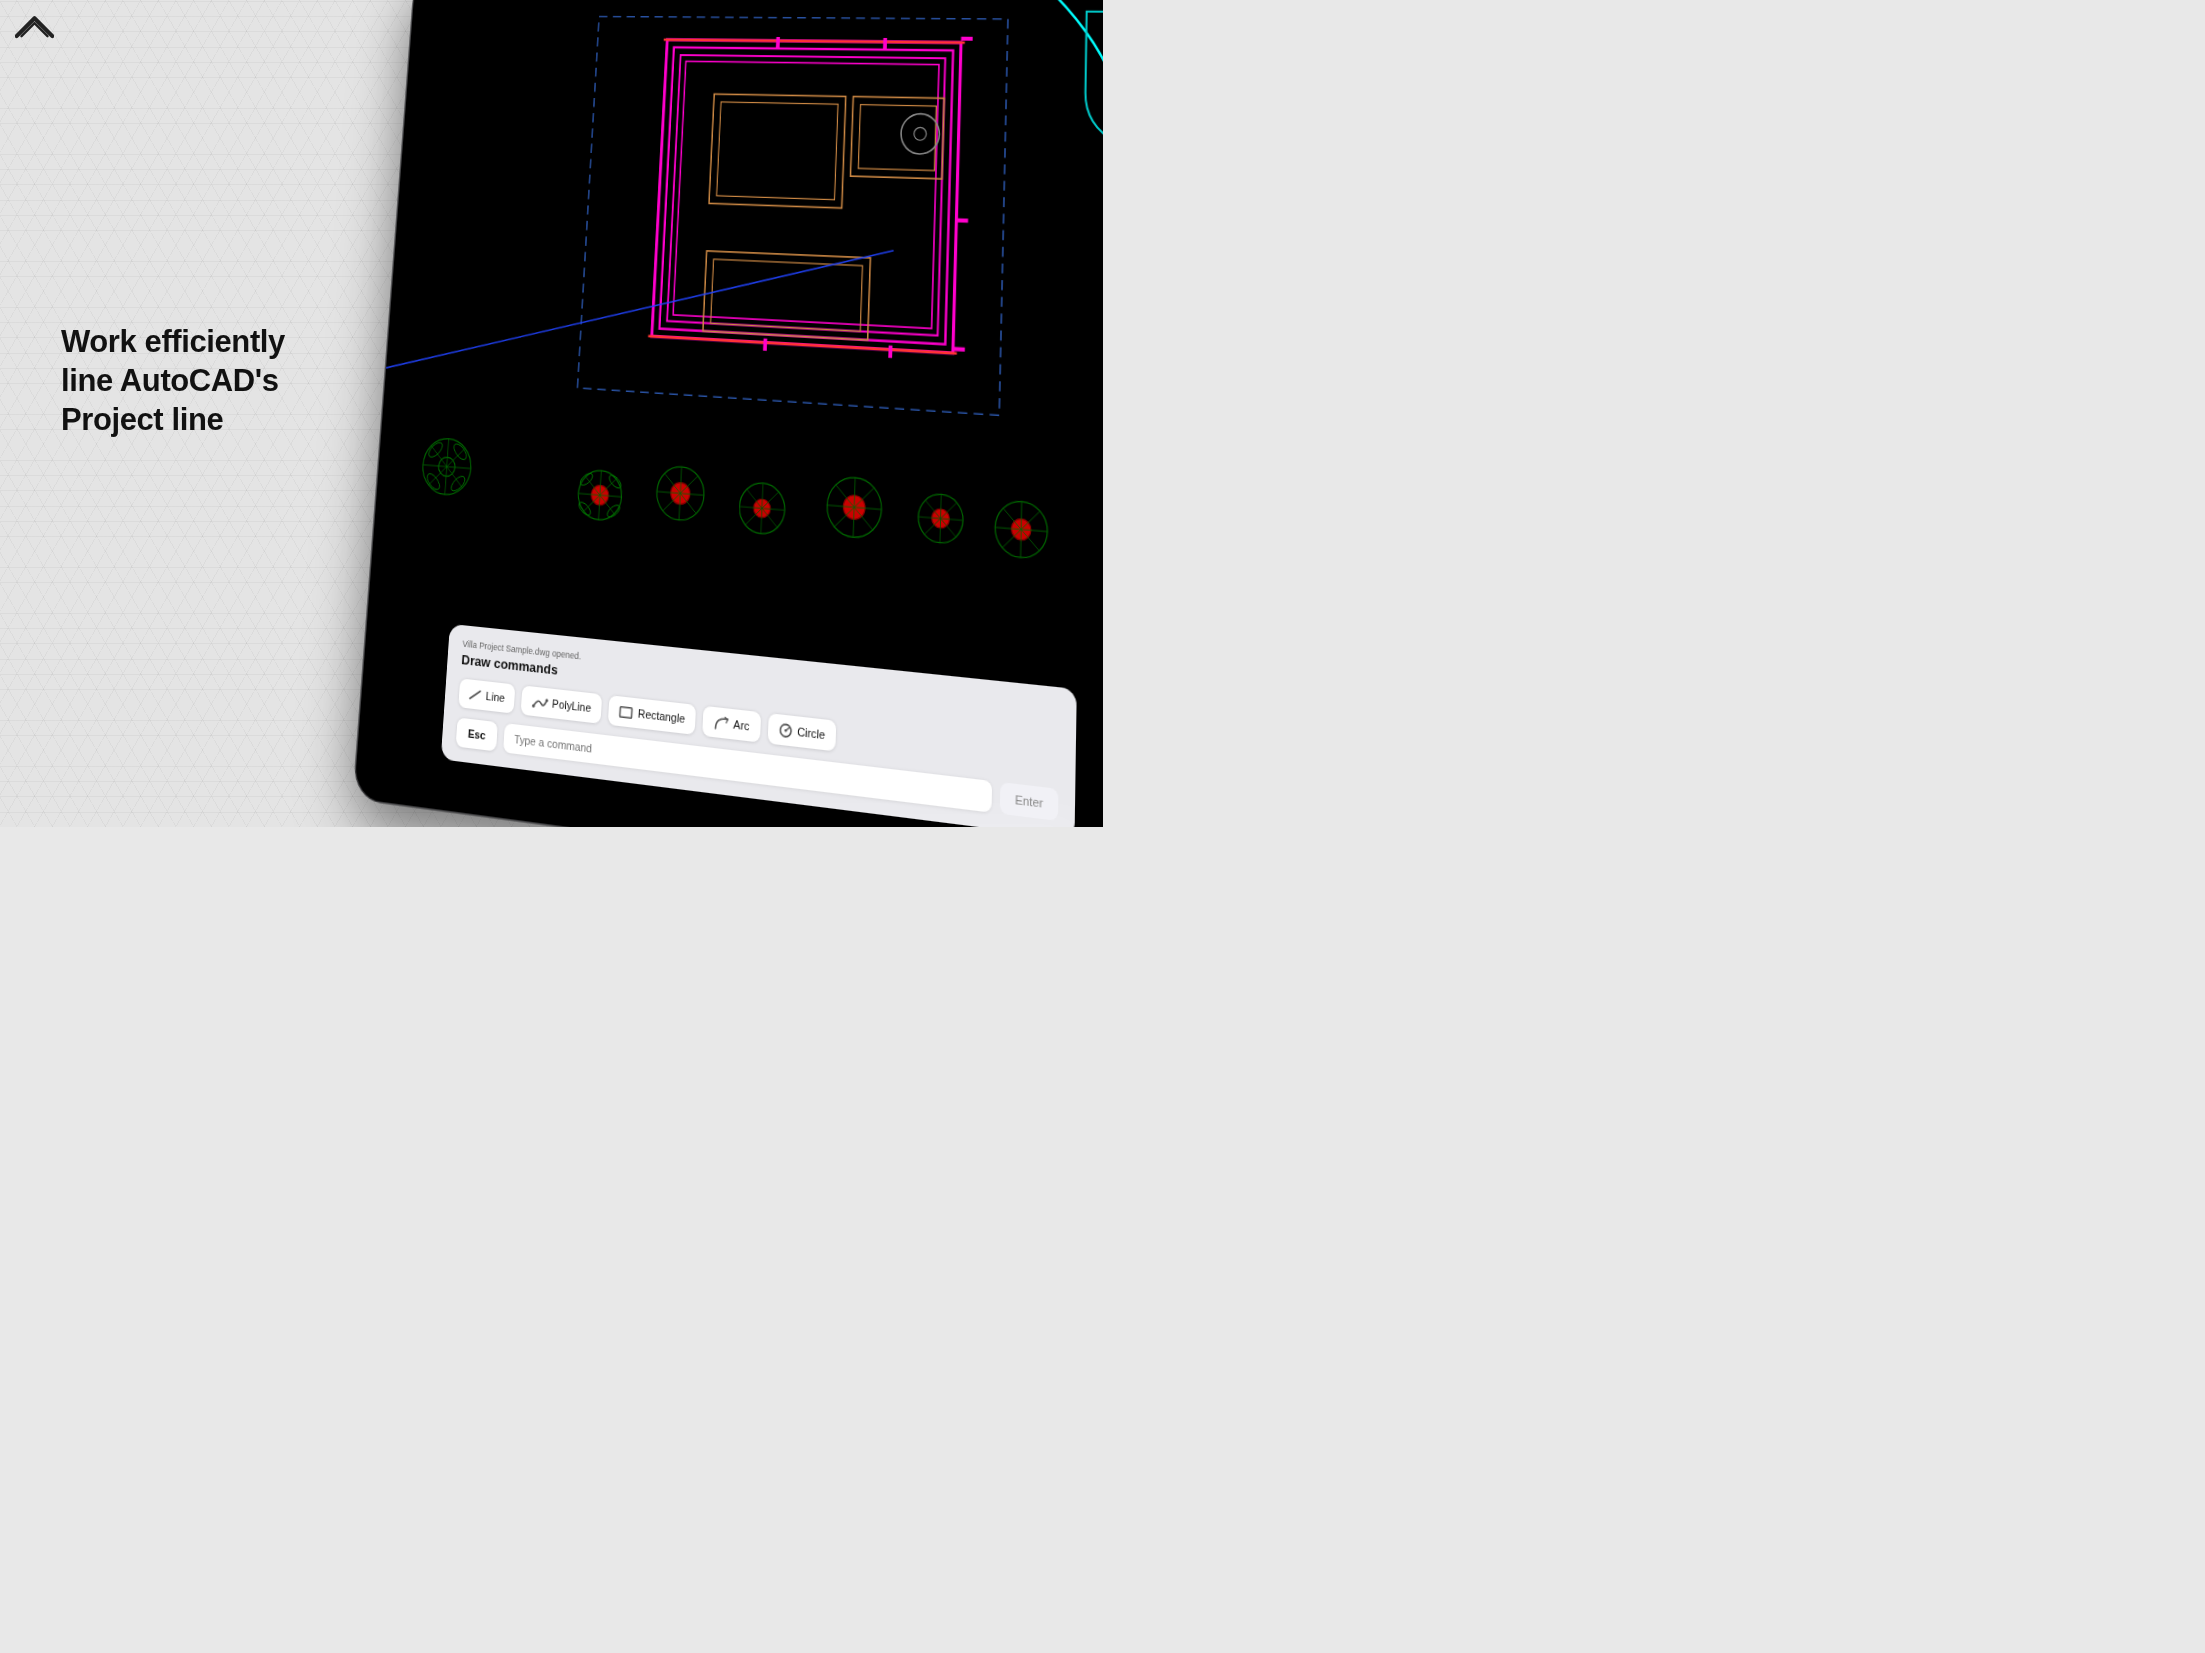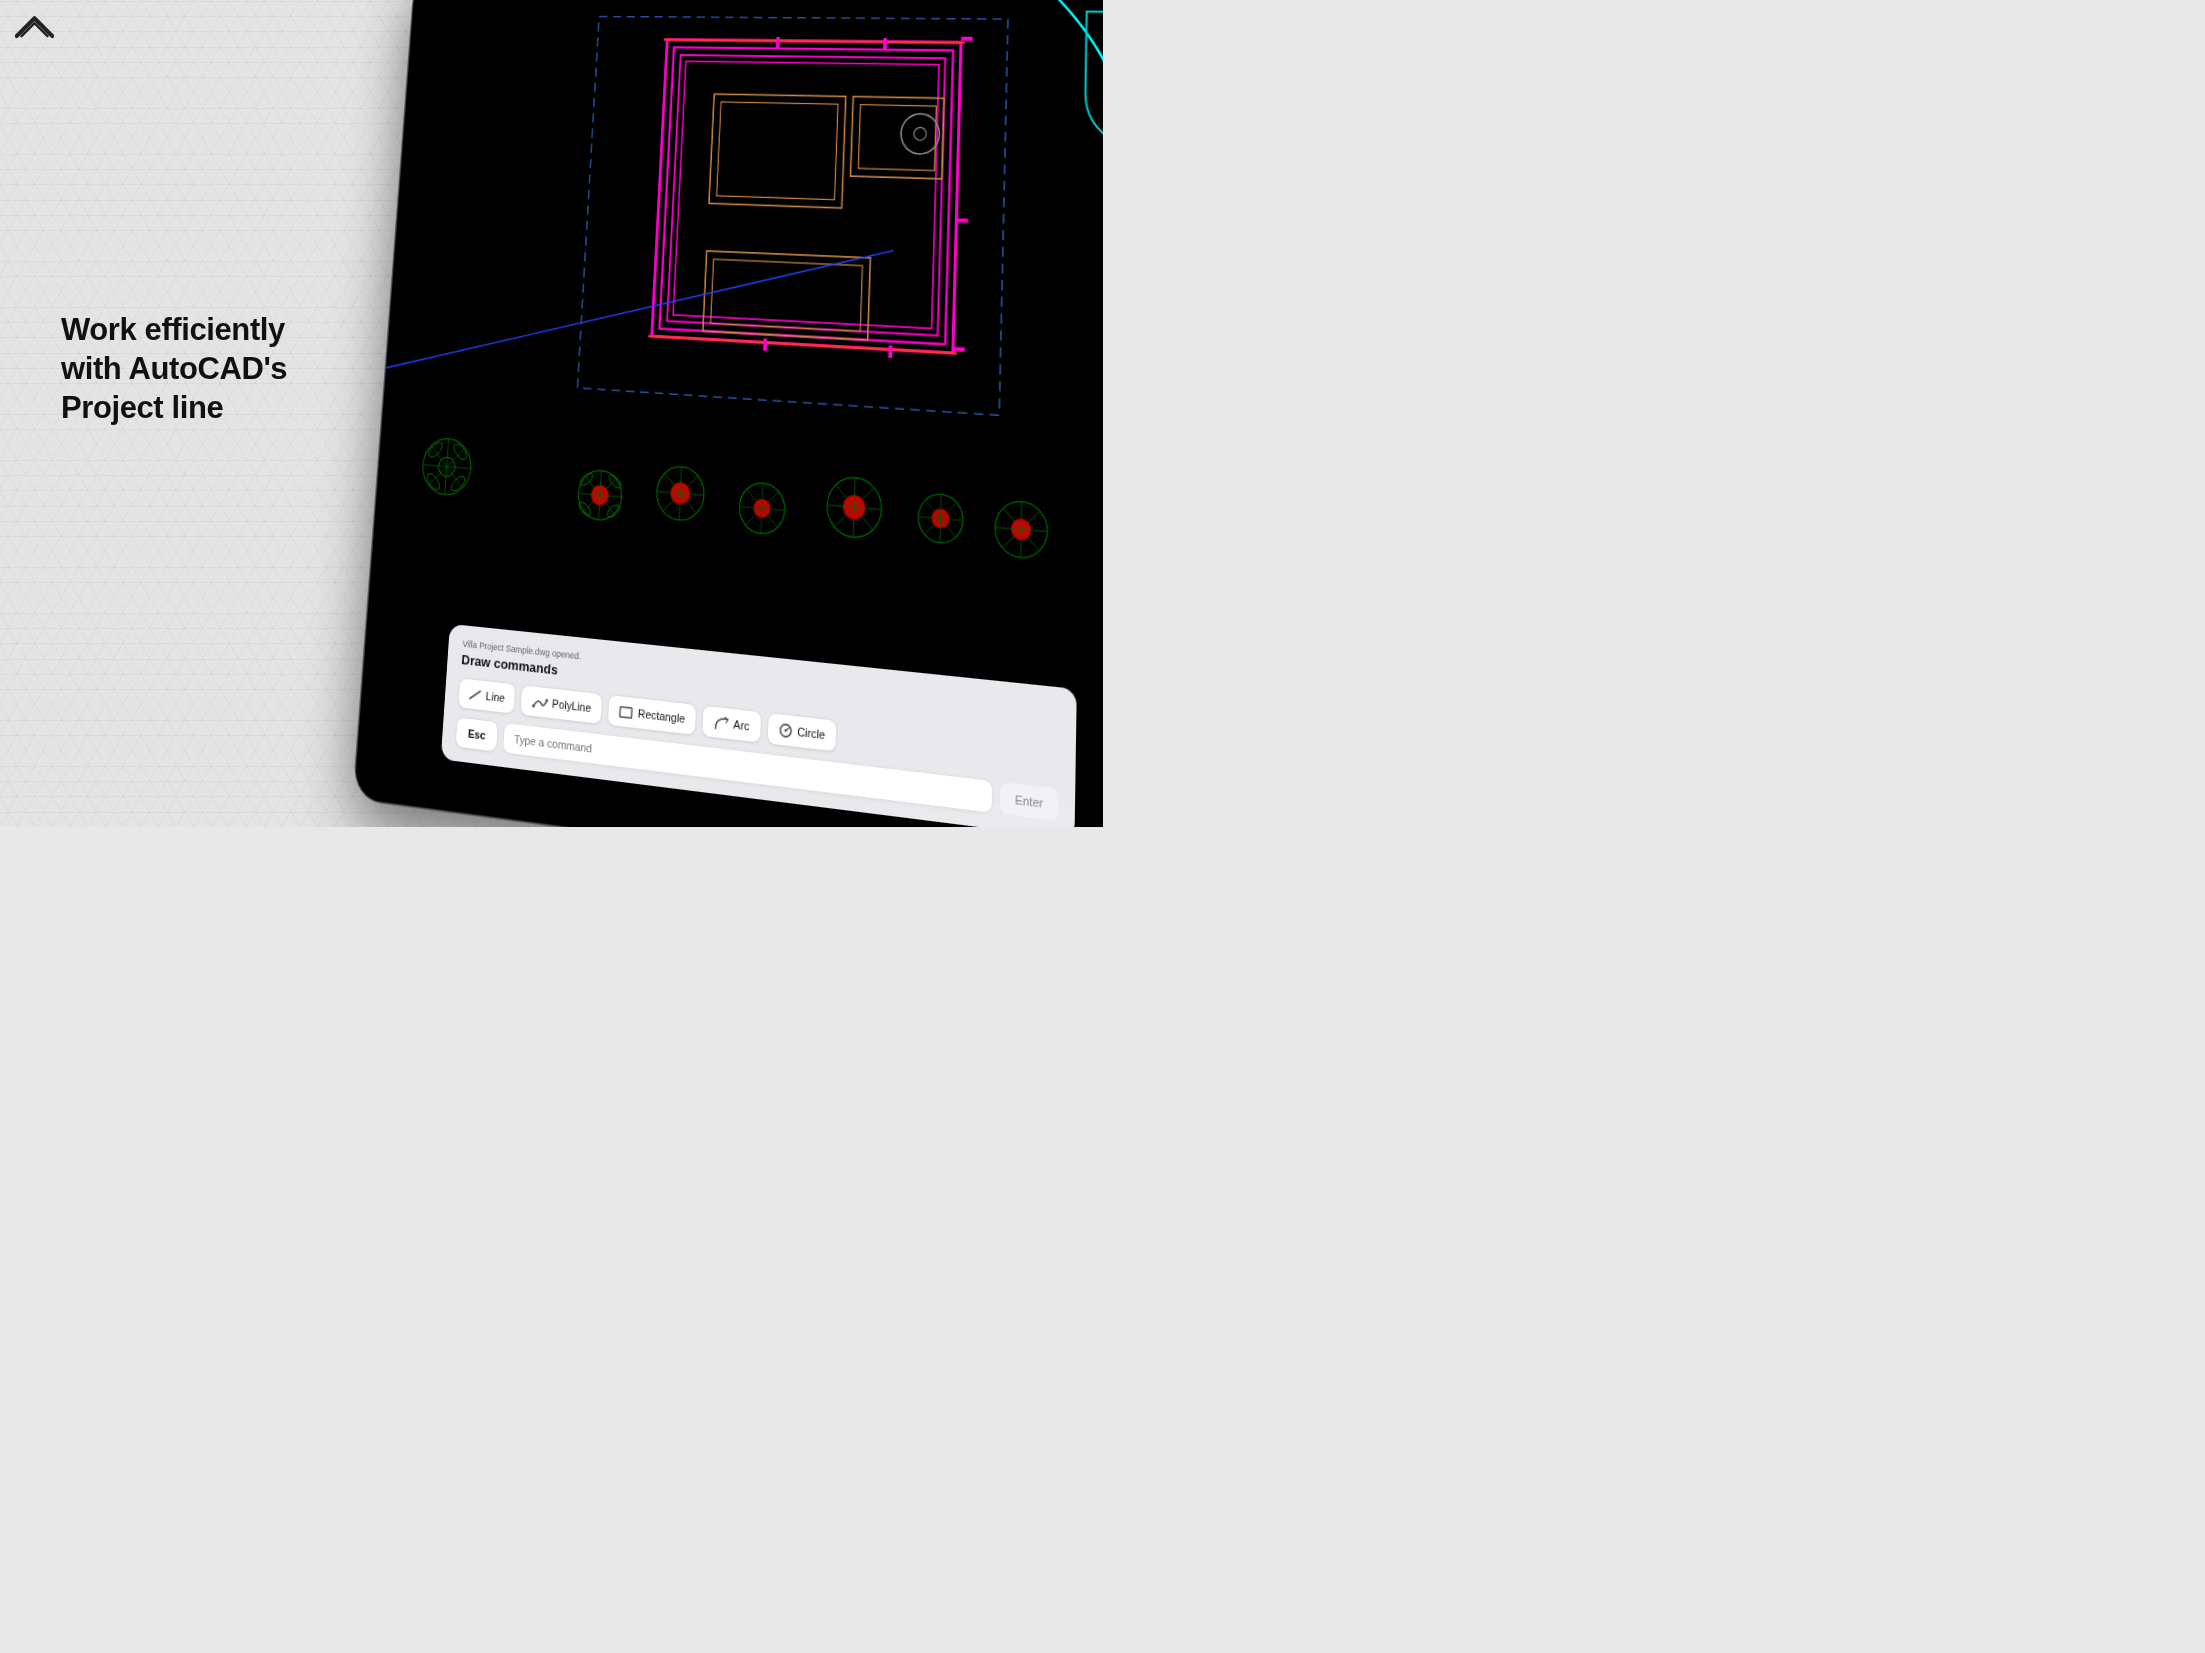--- a/index.html
+++ b/index.html
@@ -36,21 +36,21 @@
 
     .logo svg {
       width: 39px;
       height: 26px;
     }
 
     
     .left-text {
       position: absolute;
       left: 61px;
-      top: 311px;
+      top: 323px;
       z-index: 10;
       max-width: 258px;
     }
 
     .left-text h1 {
       font-size: 31px;
       font-weight: 700;
       color: #111;
       line-height: 1.25;
       letter-spacing: -0.4px;
@@ -214,21 +214,21 @@
   <svg viewBox="0 0 48 32" fill="none" xmlns="http://www.w3.org/2000/svg">
 
     <path d="M2 26 L24 4 L46 26" stroke="#222" stroke-width="5" stroke-linecap="round" stroke-linejoin="round" fill="none"></path>
     <path d="M8 26 L24 10 L40 26" stroke="#222" stroke-width="3" stroke-linecap="round" stroke-linejoin="round" fill="none"></path>
   </svg>
 </div>
 
 <div class="left-text">
   <h1>
     <span>Work efficiently</span><br>
-    <span>with AutoCAD's</span><br>
+    <span>line AutoCAD's</span><br>
     <span>Project line</span>
   </h1>
 </div>
 
 <div class="ipad-wrapper">
   <div class="ipad-device">
 
     <div class="ipad-side-btn"></div>
 
     <div class="cad-screen">

